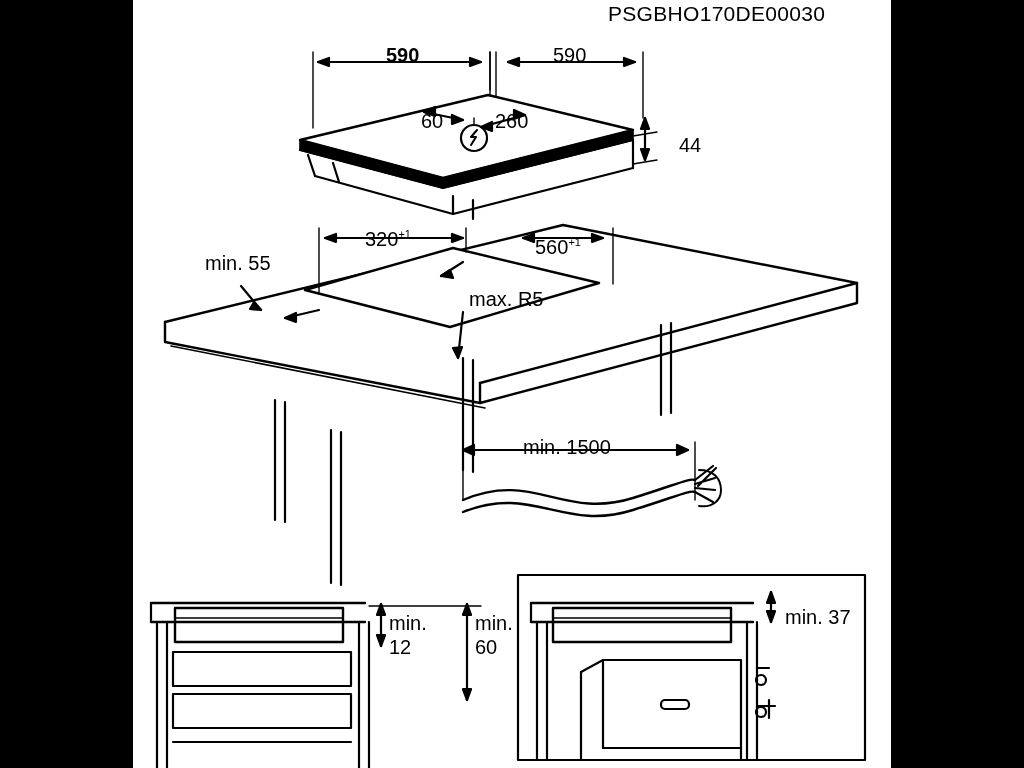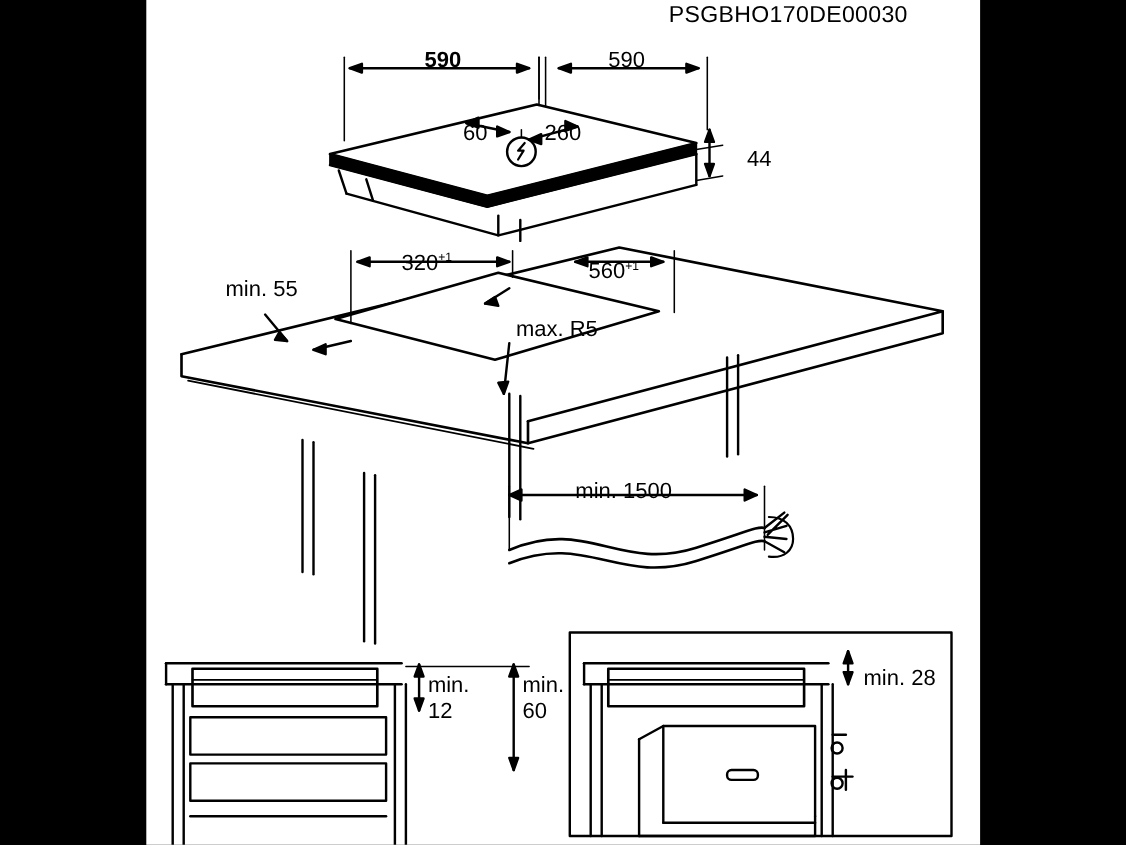--- a/index.html
+++ b/index.html
@@ -194,16 +194,16 @@
     <div class="lbl dim" style="left:72px;top:252px;">min. 55</div>
     <div class="lbl dim" style="left:336px;top:288px;">max. R5</div>
 
     <div class="lbl dim" style="left:390px;top:436px;">min. 1500</div>
 
     <div class="lbl dim" style="left:256px;top:612px;">min.</div>
     <div class="lbl dim" style="left:256px;top:636px;">12</div>
     <div class="lbl dim" style="left:342px;top:612px;">min.</div>
     <div class="lbl dim" style="left:342px;top:636px;">60</div>
 
-    <div class="lbl dim" style="left:652px;top:606px;">min. 28</div>
+    <div class="lbl dim" style="left:652px;top:606px;">min. 37</div>
 
   </div>
 </div>
 
 </body></html>

